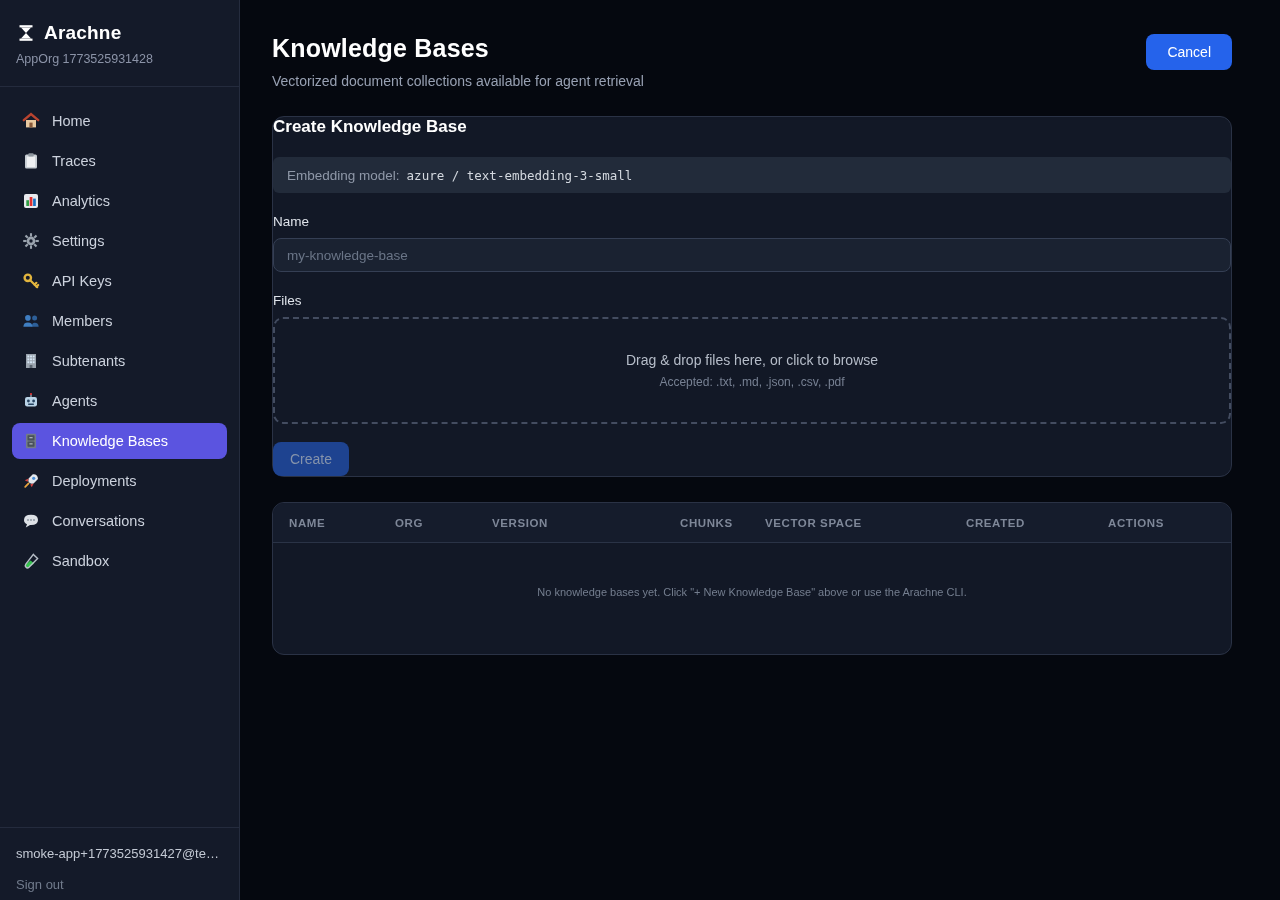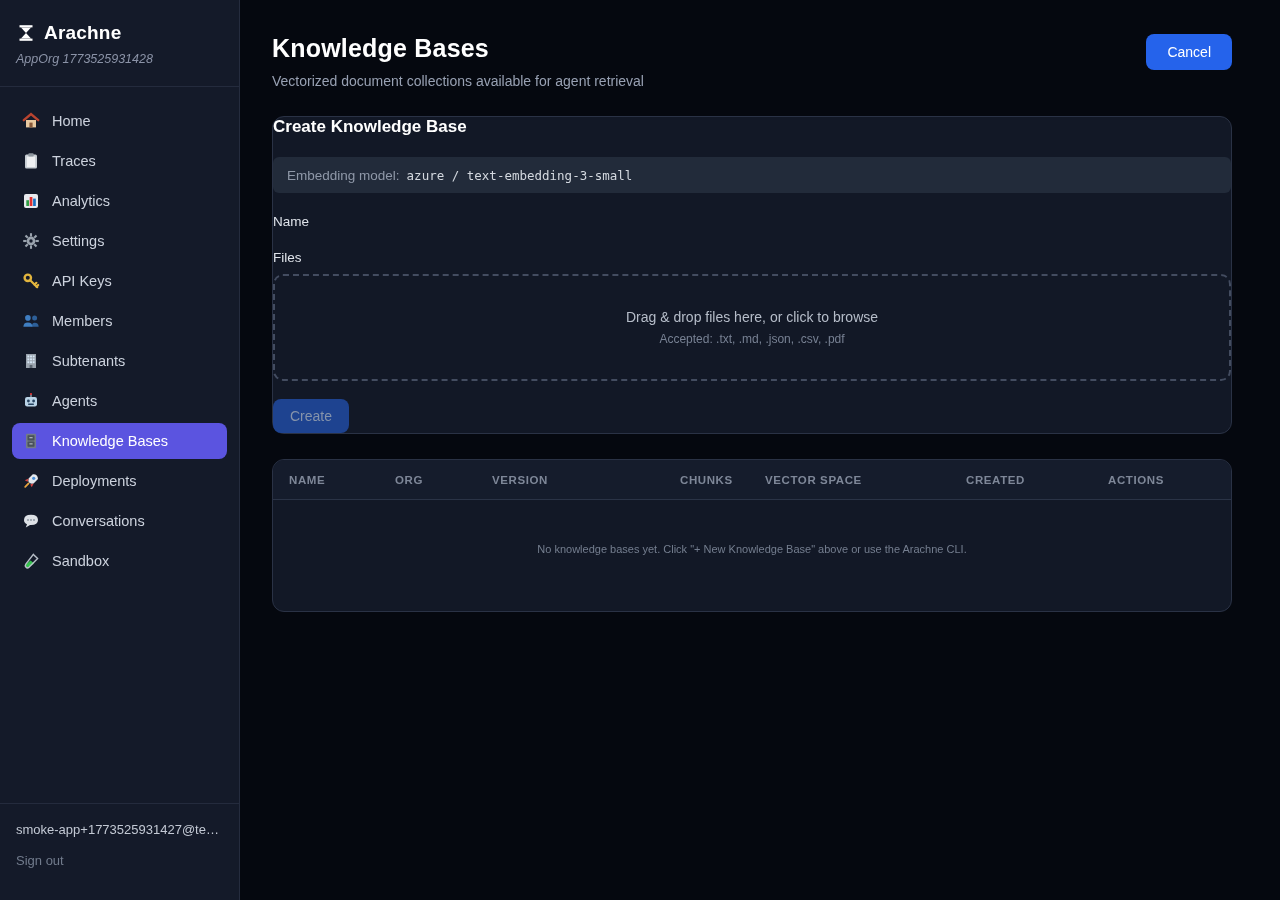--- a/index.html
+++ b/index.html
@@ -17,33 +17,33 @@
     border-right:1px solid #252c3e;
     display:flex; flex-direction:column;
   }
   .sidebar-header {
     padding:22px 16px 20px 16px;
     border-bottom:1px solid #242b3d;
   }
   .logo-row { display:flex; align-items:center; gap:8px; }
   .logo-row .logo-icon { width:20px; height:20px; display:inline-flex; }
   .logo-text { font-size:19px; font-weight:700; color:#ffffff; letter-spacing:.2px; }
-  .org-text { margin-top:8px; font-size:12.5px; color:#8b93a7;font-style:italic; }
+  .org-text { margin-top:8px; font-size:12.5px; color:#8b93a7; }
   .nav { flex:1; padding:16px 12px; }
   .nav-item {
     display:flex; align-items:center; gap:12px;
     height:36px; padding:0 10px; margin-bottom:4px;
     border-radius:8px; cursor:pointer;
     font-size:14.5px; color:#ccd2dd;
   }
   .nav-item.active { background:#5b54e0; color:#ffffff; font-weight:500; }
   .nav-icon { width:18px; height:18px; display:inline-flex; flex:none; }
   .sidebar-footer {
     border-top:1px solid #242b3d;
-    padding:18px 16px 32px 16px;
+    padding:18px 16px 8px 16px;
   }
   .footer-email {
     font-size:13px; color:#c3c9d4;
     white-space:nowrap; overflow:hidden; text-overflow:ellipsis;
   }
   .footer-signout { margin-top:16px; font-size:13px; color:#717b8c; cursor:pointer; }
 
   
   .main { flex:1; padding:0 48px 0 32px; }
   .main-header { display:flex; justify-content:space-between; align-items:flex-start; margin-top:34px; }
@@ -308,20 +308,21 @@
 
   <section class="card create-card">
     <div class="card-title">Create Knowledge Base</div>
 
     <div class="embed-bar">
       <span>Embedding model:</span>
       <span class="embed-value">azure / text-embedding-3-small</span>
     </div>
 
     <div class="field-label">Name</div>
+    <input class="text-input" type="text" placeholder="my-knowledge-base" style="">
 
     <div class="field-label">Files</div>
     <div class="dropzone">
       <div class="dropzone-primary">Drag &amp; drop files here, or click to browse</div>
       <div class="dropzone-secondary">Accepted: .txt, .md, .json, .csv, .pdf</div>
     </div>
 
     <button class="btn-create">Create</button>
   </section>
 

